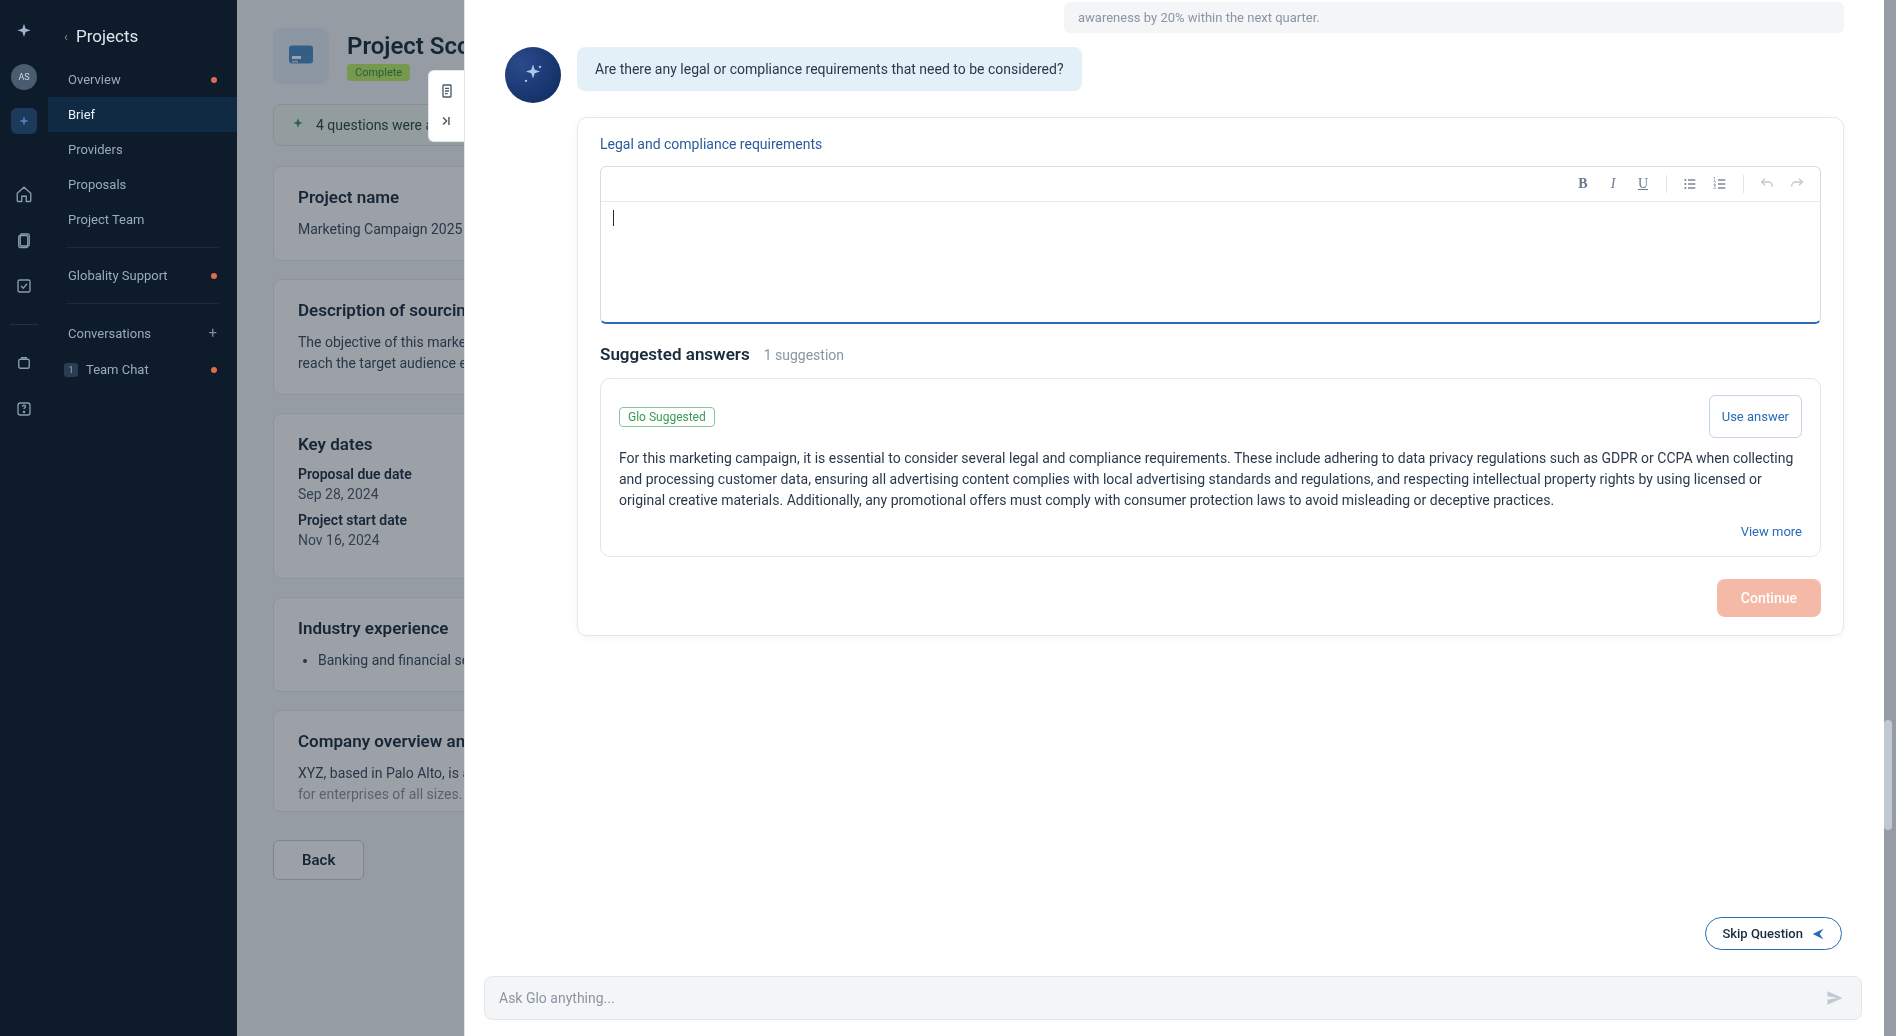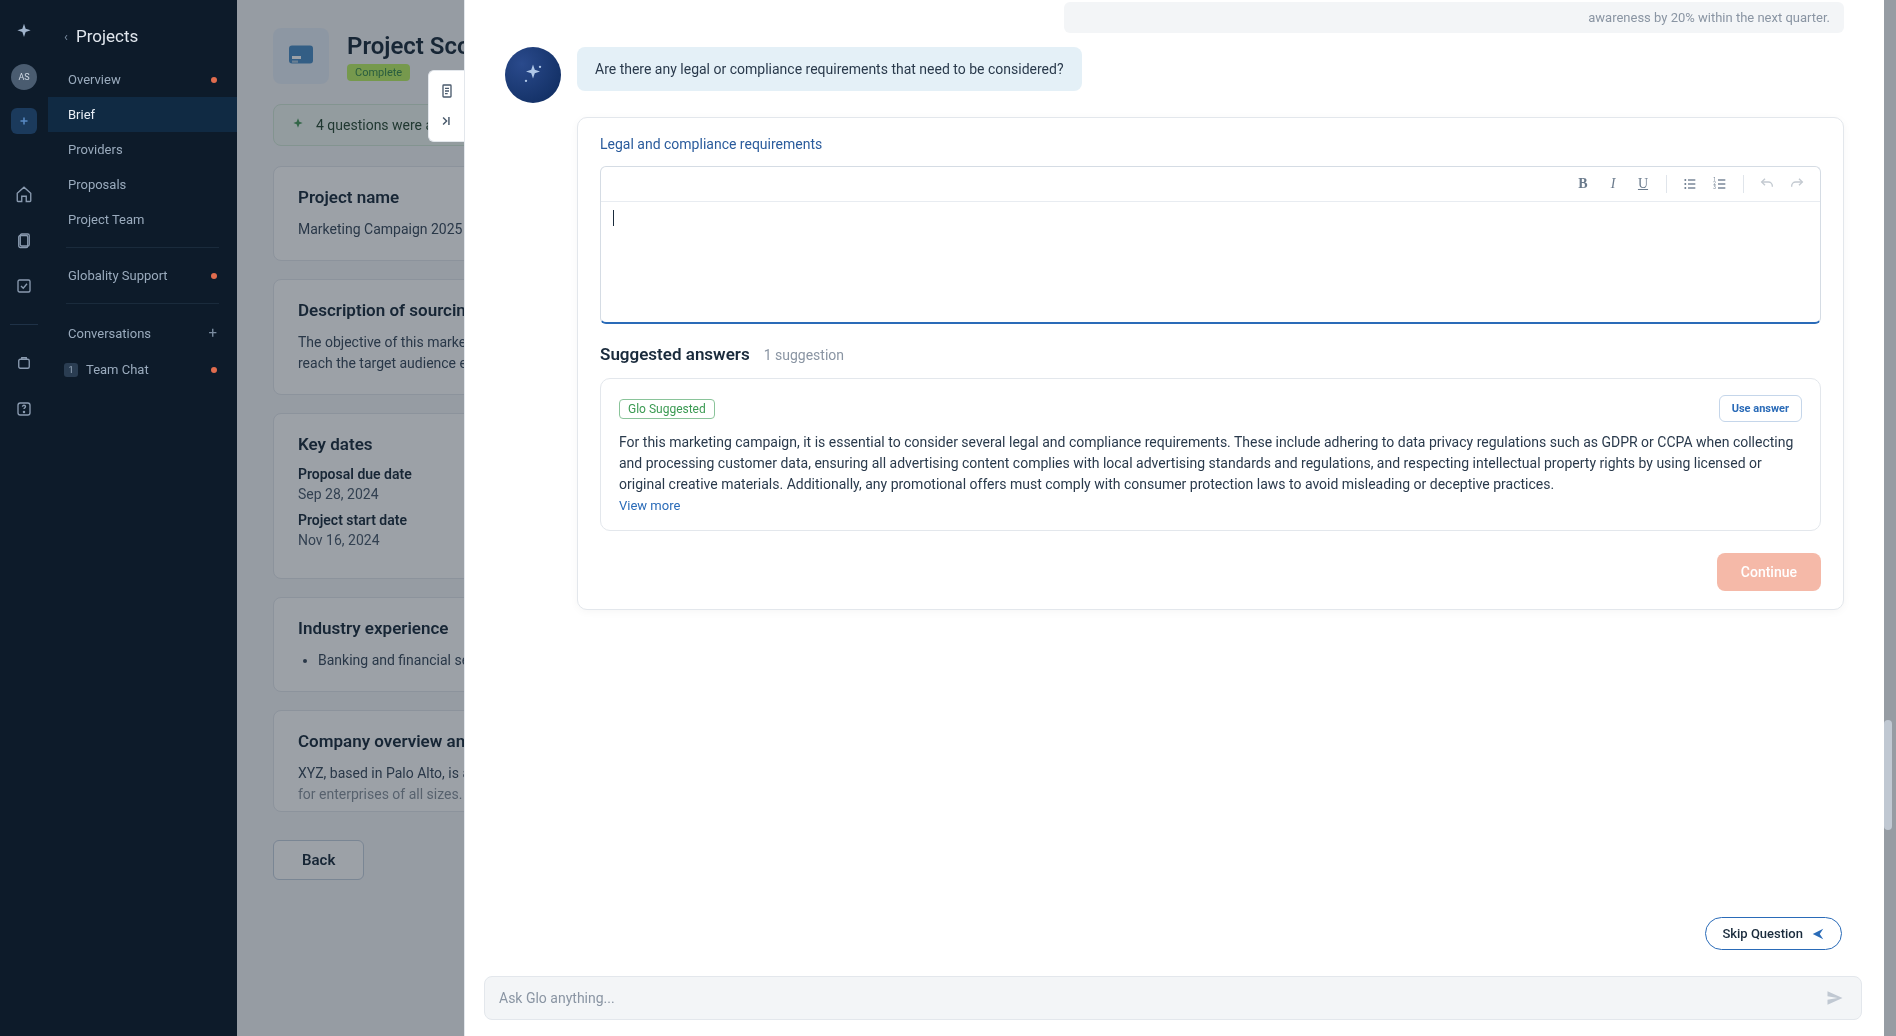--- a/index.html
+++ b/index.html
@@ -42,21 +42,21 @@
     
     .overlay { position: absolute; left: 237px; top: 0; right: 0; bottom: 0; background: rgba(20, 30, 45, 0.42); }
     
     
     .chat-panel { position: absolute; left: 464px; top: 0; right: 12px; bottom: 0; background: #fff; display: flex; flex-direction: column; border-left: 1px solid #e3e7ec; }
     
     .collapse-tab { position: absolute; left: 428px; top: 70px; width: 36px; background: #fff; border: 1px solid #e3e7ec; border-right: none; border-radius: 6px 0 0 6px; display: flex; flex-direction: column; align-items: center; padding: 12px 0; gap: 14px; }
     .collapse-tab .ic { width: 16px; height: 16px; color: #4a5a6c; }
     
     .chat-body { flex: 1; overflow: auto; padding: 0 40px; }
-    .prev-bubble { margin-left: auto; width: 780px; background: #f3f5f7; border-radius: 6px; padding: 8px 14px; font-size: 13px; color: #8a95a3; margin-top: 2px; margin-bottom: 14px; text-align: right; }
+    .prev-bubble { margin-left: auto; width: 780px; background: #f3f5f7; border-radius: 6px; padding: 8px 14px; font-size: 13px; color: #8a95a3; margin-top: 2px; margin-bottom: 14px; }
     .msg-row { display: flex; gap: 16px; align-items: flex-start; margin-bottom: 14px; }
     .glo-avatar { width: 56px; height: 56px; border-radius: 50%; background: radial-gradient(circle at 30% 30%, #2a4a8c, #0d2a5c); display: flex; align-items: center; justify-content: center; flex-shrink: 0; position: relative; }
     .glo-spark { color: #b0c8e8; }
     .q-bubble { background: #e4f0f7; border-radius: 8px; padding: 14px 18px; font-size: 14px; color: #2a3a4c; display: inline-block; }
     
     .answer-card { background: #fff; border: 1px solid #e3e7ec; border-radius: 10px; padding: 18px 0 18px 0; margin-left: 72px; margin-bottom: 40px; box-shadow: 0 2px 8px rgba(0,0,0,0.04); }
     .answer-inner { padding: 0 22px; }
     .answer-title { font-size: 14px; color: #2a5b9c; margin-bottom: 14px; }
     .editor-box { border: 1px solid #d5dce4; border-radius: 6px; height: 158px; display: flex; flex-direction: column; border-bottom: 2px solid #2a6bb8; background:#fff; }
     .editor-toolbar { display: flex; justify-content: flex-end; align-items: center; gap: 8px; padding: 6px 12px; border-bottom: 1px solid #e8ecf1; }
@@ -69,23 +69,23 @@
     .editor-area { flex: 1; padding: 8px 12px; font-size: 14px; color: #1a2b3c; position: relative; }
     .cursor { display: inline-block; width: 1px; height: 16px; background: #1a2b3c; position: absolute; top: 8px; left: 12px; }
     .char-count { text-align: right; font-size: 11px; color: #8a95a3; padding: 6px 2px 0; }
     
     .sugg-header { display: flex; align-items: baseline; gap: 14px; margin: 20px 0 14px; }
     .sugg-title { font-size: 17px; font-weight: 600; color: #1a2b3c; }
     .sugg-count { font-size: 14px; color: #8a95a3; }
     .sugg-card { border: 1px solid #e3e7ec; border-radius: 10px; padding: 16px 18px; }
     .sugg-top { display: flex; justify-content: space-between; align-items: center; margin-bottom: 10px; }
     .glo-chip { border: 1px solid #8ac49a; color: #3a9a52; font-size: 12px; padding: 2px 8px; border-radius: 4px; }
-    .use-btn { border: 1px solid #c5d6ea; color: #2a6bb8; background: #fff; font-size: 11px; padding: 6px 12px; border-radius: 6px; cursor: pointer; font-weight: bold; }
+    .use-btn { border: 1px solid #c5d6ea; color: #2a6bb8; background: #fff; font-size: 13px; padding: 13px 12px; border-radius: 6px; cursor: pointer; }
     .sugg-text { font-size: 14px; color: #2a3a4c; line-height: 1.5; }
-    .view-more { }
+    .view-more { text-align: right; margin-top: 10px; }
     .view-more a { font-size: 13px; color: #2a6bb8; cursor: pointer; }
     .continue-row { display: flex; justify-content: flex-end; padding: 22px 22px 0; }
     .continue-btn { background: #f5b9a8; color: #fff; border: none; border-radius: 8px; padding: 11px 24px; font-size: 14px; font-weight: 500; cursor: not-allowed; }
     
     
     .skip-btn { position: absolute; right: 54px; bottom: 86px; border: 1.5px solid #2a6bb8; border-radius: 999px; padding: 8px 16px; display: flex; align-items: center; gap: 8px; font-size: 13px; color: #1a2b3c; font-weight: 500; cursor: pointer; background: #fff; }
     .skip-btn svg { color: #2a6bb8; }
     
     
     .input-bar { position: absolute; left: 484px; right: 34px; bottom: 16px; height: 44px; background: #f3f5f7; border: 1px solid #e3e7ec; border-radius: 8px; display: flex; align-items: center; padding: 0 14px; }

